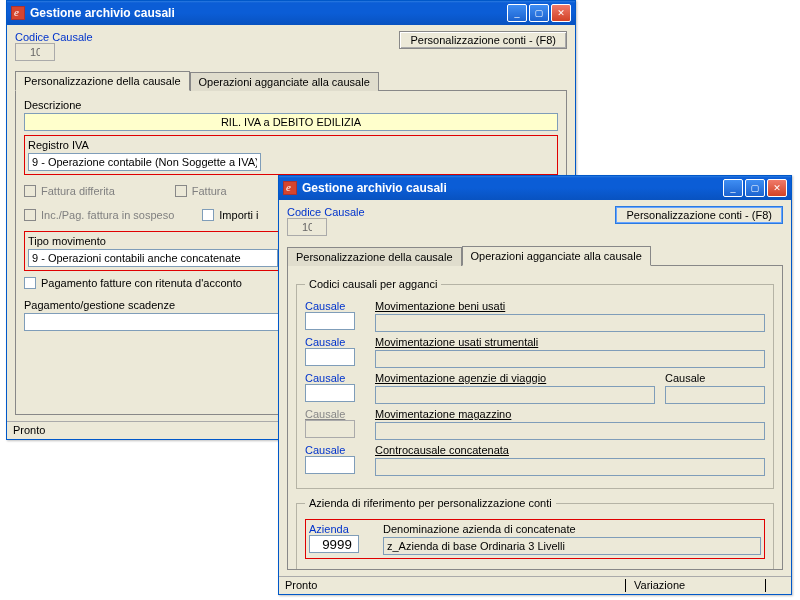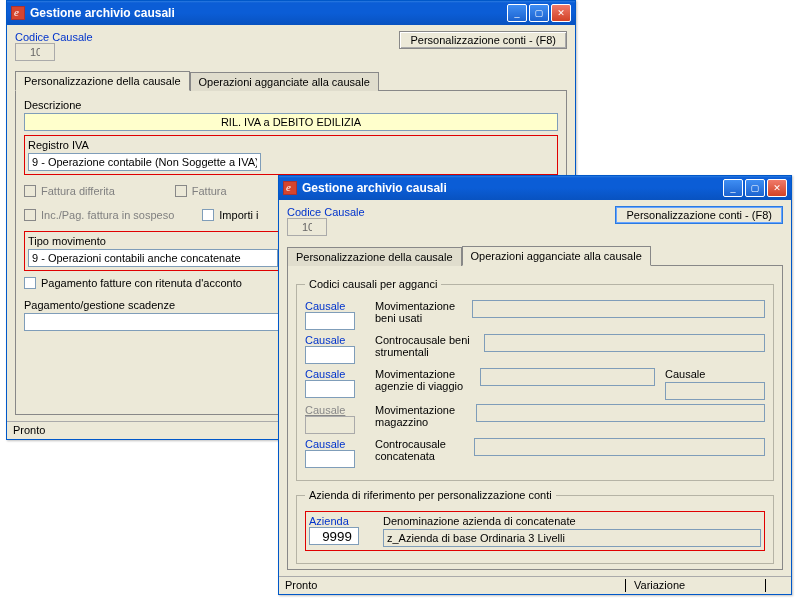--- a/index.html
+++ b/index.html
@@ -137,21 +137,21 @@
     background: #ece9d8;
     font-size: 11px;
     padding: 2px 6px;
     display:flex;
     height:18px;
   }
   .status .cell { border-left:1px solid #000000; padding:0 8px; }
   .flex1 { flex:1; }
   .hookrow { display: flex; align-items: flex-start; gap: 10px; margin: 4px 0; }
   .hookrow .col1 { width: 60px; }
-  .hookrow .col2 { flex: 1; display:flex; flex-direction:row; }
+  .hookrow .col2 { flex: 1; display:flex; flex-direction:column;text-decoration:underline; }
   .hookrow .col3 { width: 100px; display:flex; flex-direction:column; }
   .mini { width: 50px; height:18px; border:1px solid #7f9db9; background:#fff;padding-left:8px; }
   .wide { width: 100%; height:18px; border:1px solid #7f9db9; background:#ece9d8; }
 </style>
 </head>
 <body>
 
 <div class="window" style="left:6px; top:0px; width:570px; height:440px;">
   <div class="titlebar">
     <span class="icon"></span>
@@ -258,21 +258,21 @@
             <div class="hookrow">
               <div class="col1"><span class="link-label">Causale</span><input class="mini" style=""></div>
               <div class="col2">
                 <span class="label">Movimentazione beni usati</span>
                 <input class="wide" readonly="" style="">
               </div>
             </div>
             <div class="hookrow">
               <div class="col1"><span class="link-label">Causale</span><input class="mini" style=""></div>
               <div class="col2">
-                <span class="label">Controcausale beni strumentali</span>
+                <span class="label">Movimentazione usati strumentali</span>
                 <input class="wide" readonly="" style="">
               </div>
             </div>
             <div class="hookrow">
               <div class="col1"><span class="link-label">Causale</span><input class="mini" style=""></div>
               <div class="col2">
                 <span class="label">Movimentazione agenzie di viaggio</span>
                 <input class="wide" readonly="" style="">
               </div>
               <div class="col3">

